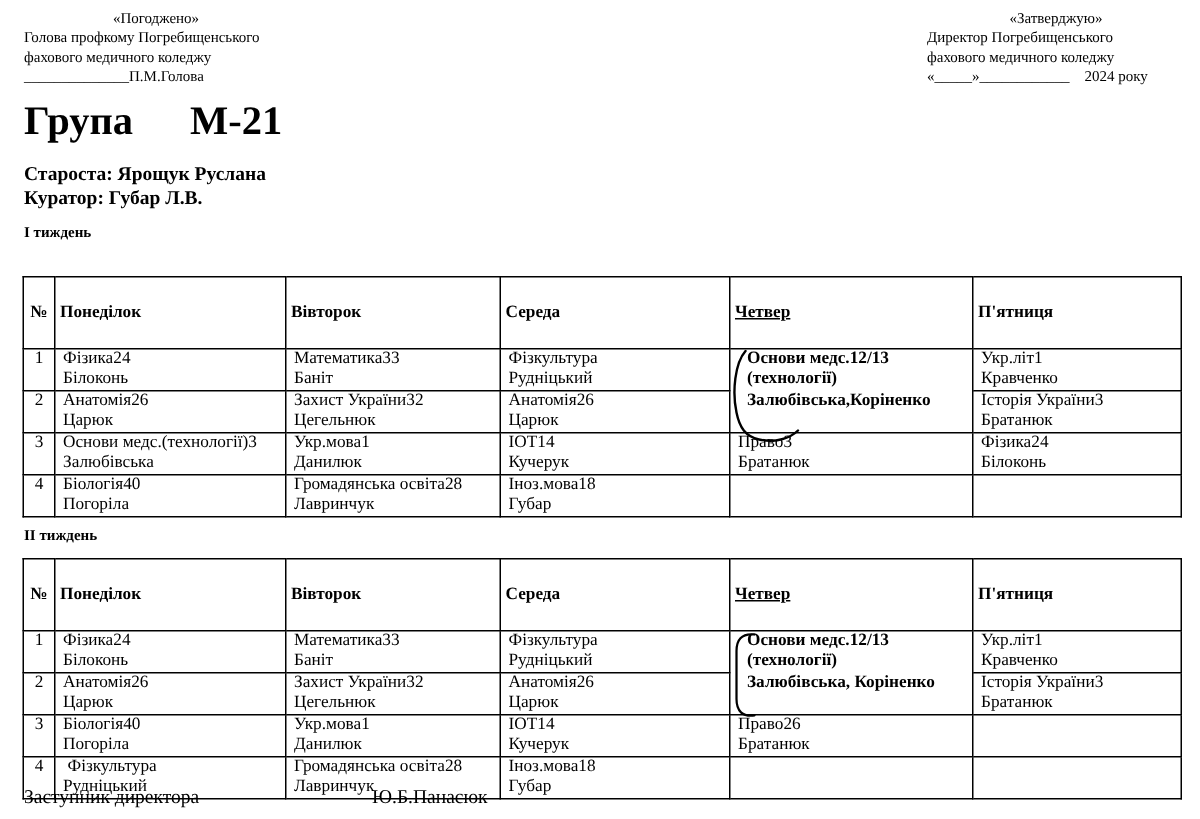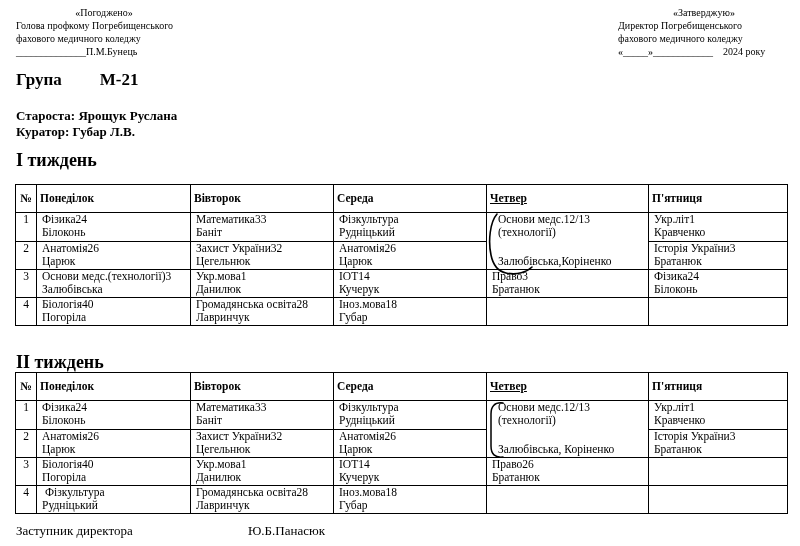--- a/index.html
+++ b/index.html
@@ -5,61 +5,61 @@
   html,body{margin:0;padding:0;background:#fff;}
   .page{position:relative;width:800px;height:546px;background:#ffffff;color:#000;
         font-family:"Liberation Serif",serif;overflow:hidden;}
   
   .approvals{position:absolute;top:6px;left:16px;right:10px;display:flex;justify-content:space-between;}
   .appr{font-size:10px;line-height:13px;}
   .appr-left{width:176px;}
   .appr-right{width:172px;}
   .center{text-align:center;}
   
-  .title{position:absolute;top:69px;left:16px;font-size:17px;font-weight:bold;line-height:22px;}
+  .title{position:absolute;top:69px;left:16px;font-size:27px;font-weight:bold;line-height:22px;}
   .gname{margin-left:38px;}
   
   .people{position:absolute;top:108px;left:16px;font-size:13px;font-weight:bold;line-height:16px;}
   
-  .wk-head{position:absolute;left:16px;font-size:18px;font-weight:bold;}
+  .wk-head{position:absolute;left:16px;font-size:10px;font-weight:bold;}
   .wk1{top:150px;}
   .wk2{top:352px;}
   
   table.sched{position:absolute;left:15px;border-collapse:collapse;table-layout:fixed;}
   .t1{top:184px;}
   .t2{top:372px;}
   th,td{border:1px solid #000;}
-  th{font-size:11.5px;font-weight:bold;text-align:left;padding:7px 3px;height:13px;line-height:13px;white-space:nowrap;}
+  th{font-size:11.5px;font-weight:bold;text-align:left;padding:17px 3px;height:13px;line-height:13px;white-space:nowrap;}
   th.c-num{text-align:center;padding:0;}
   th.thu-h{text-decoration:underline;}
   td{font-size:11.5px;line-height:13px;vertical-align:top;padding:0 3px 1px 5px;height:26px;}
   td.num{text-align:center;padding:0;font-size:11.5px;}
   .l1{display:flex;}
   .subj{white-space:nowrap;}
   .room{margin-right:5px;white-space:nowrap;}
   .room-fri{margin-right:14px;}
   .room-thu{margin-right:6px;}
-  td.merged{position:relative;padding-left:11px;overflow:visible;}
-  td.merged .teach{margin-top:16px;white-space:nowrap;}
+  td.merged{position:relative;padding-left:11px;overflow:visible;font-weight:bold;}
+  td.merged .teach{margin-top:2px;white-space:nowrap;}
   .brace{position:absolute;left:0;top:0;pointer-events:none;}
   
   .footer{position:absolute;top:523px;left:16px;font-size:13px;width:500px;}
   .footer .fname{position:absolute;left:232px;top:0;text-align:right;}
 </style>
 </head>
 <body>
 
 <div class="page">
 
   <div class="approvals">
     <div class="appr appr-left">
       <div class="center">«Погоджено»</div>
       <div>Голова профкому Погребищенського</div>
       <div>фахового медичного коледжу</div>
-      <div>______________П.М.Бунець</div>
+      <div>______________П.М.Голова</div>
     </div>
     <div class="appr appr-right">
       <div class="center">«Затверджую»</div>
       <div>Директор Погребищенського</div>
       <div>фахового медичного коледжу</div>
       <div>«_____»____________&nbsp;&nbsp;&nbsp; 2024 року</div>
     </div>
   </div>
 
   <div class="title">

